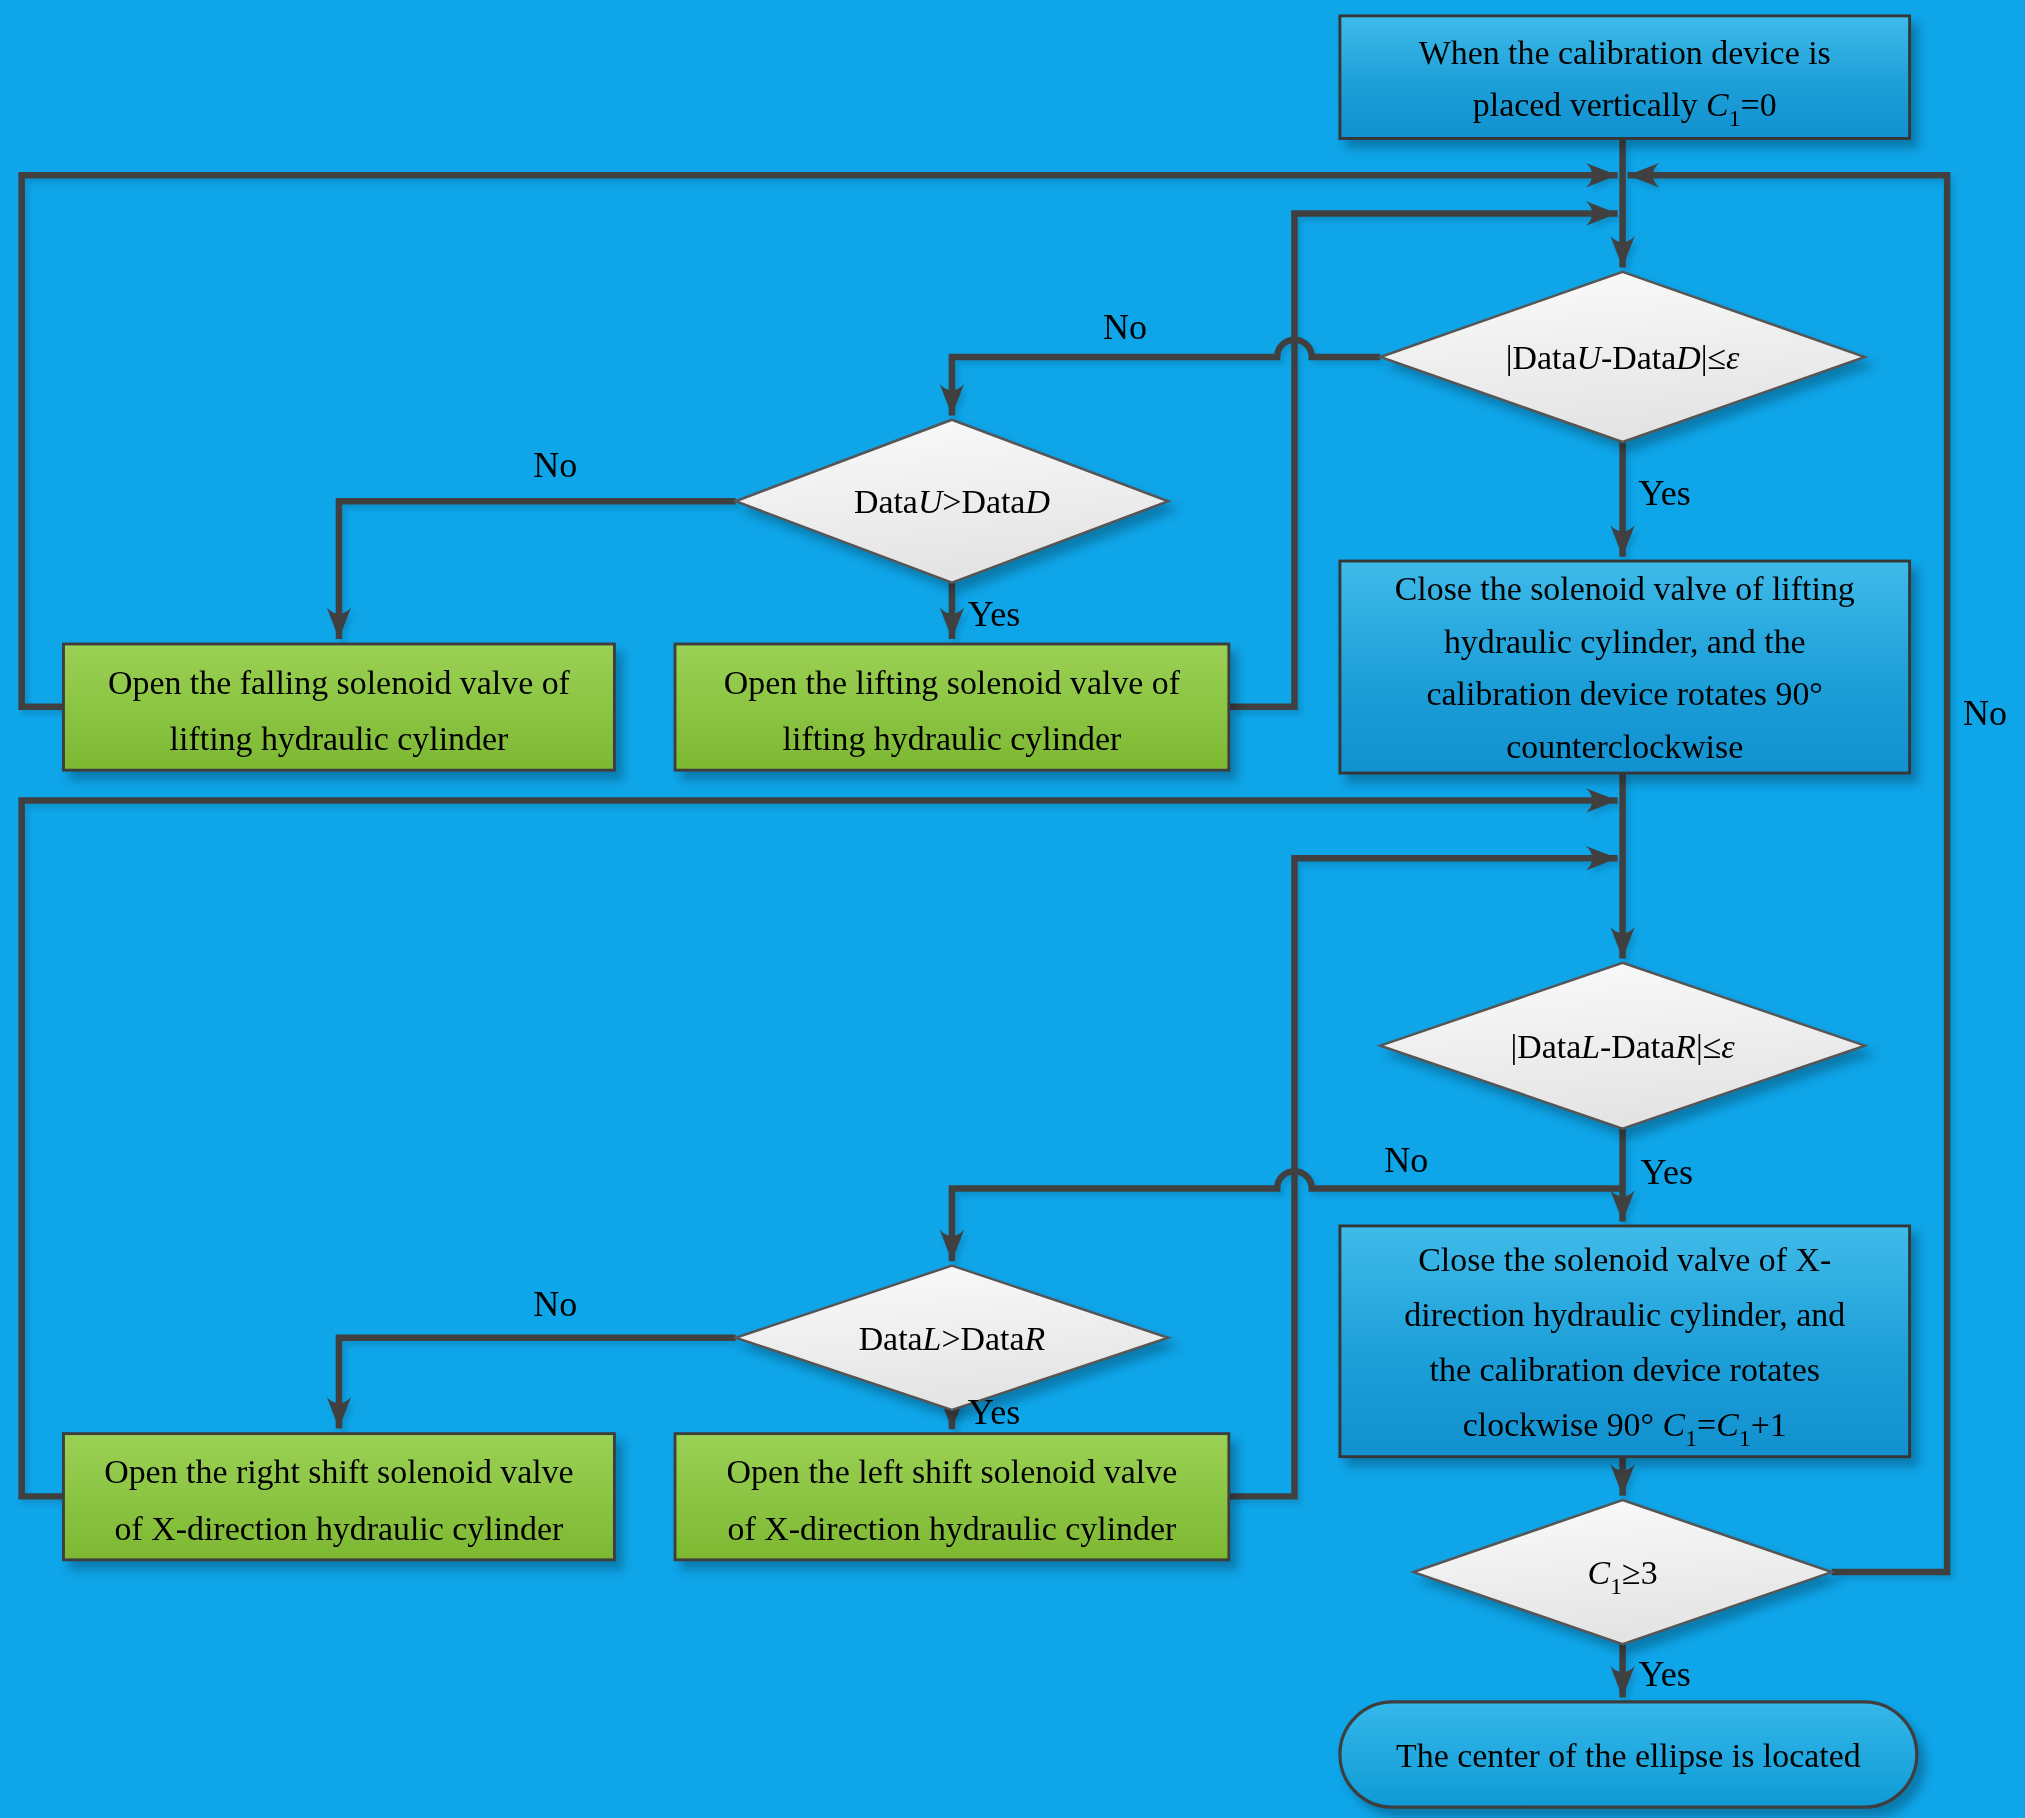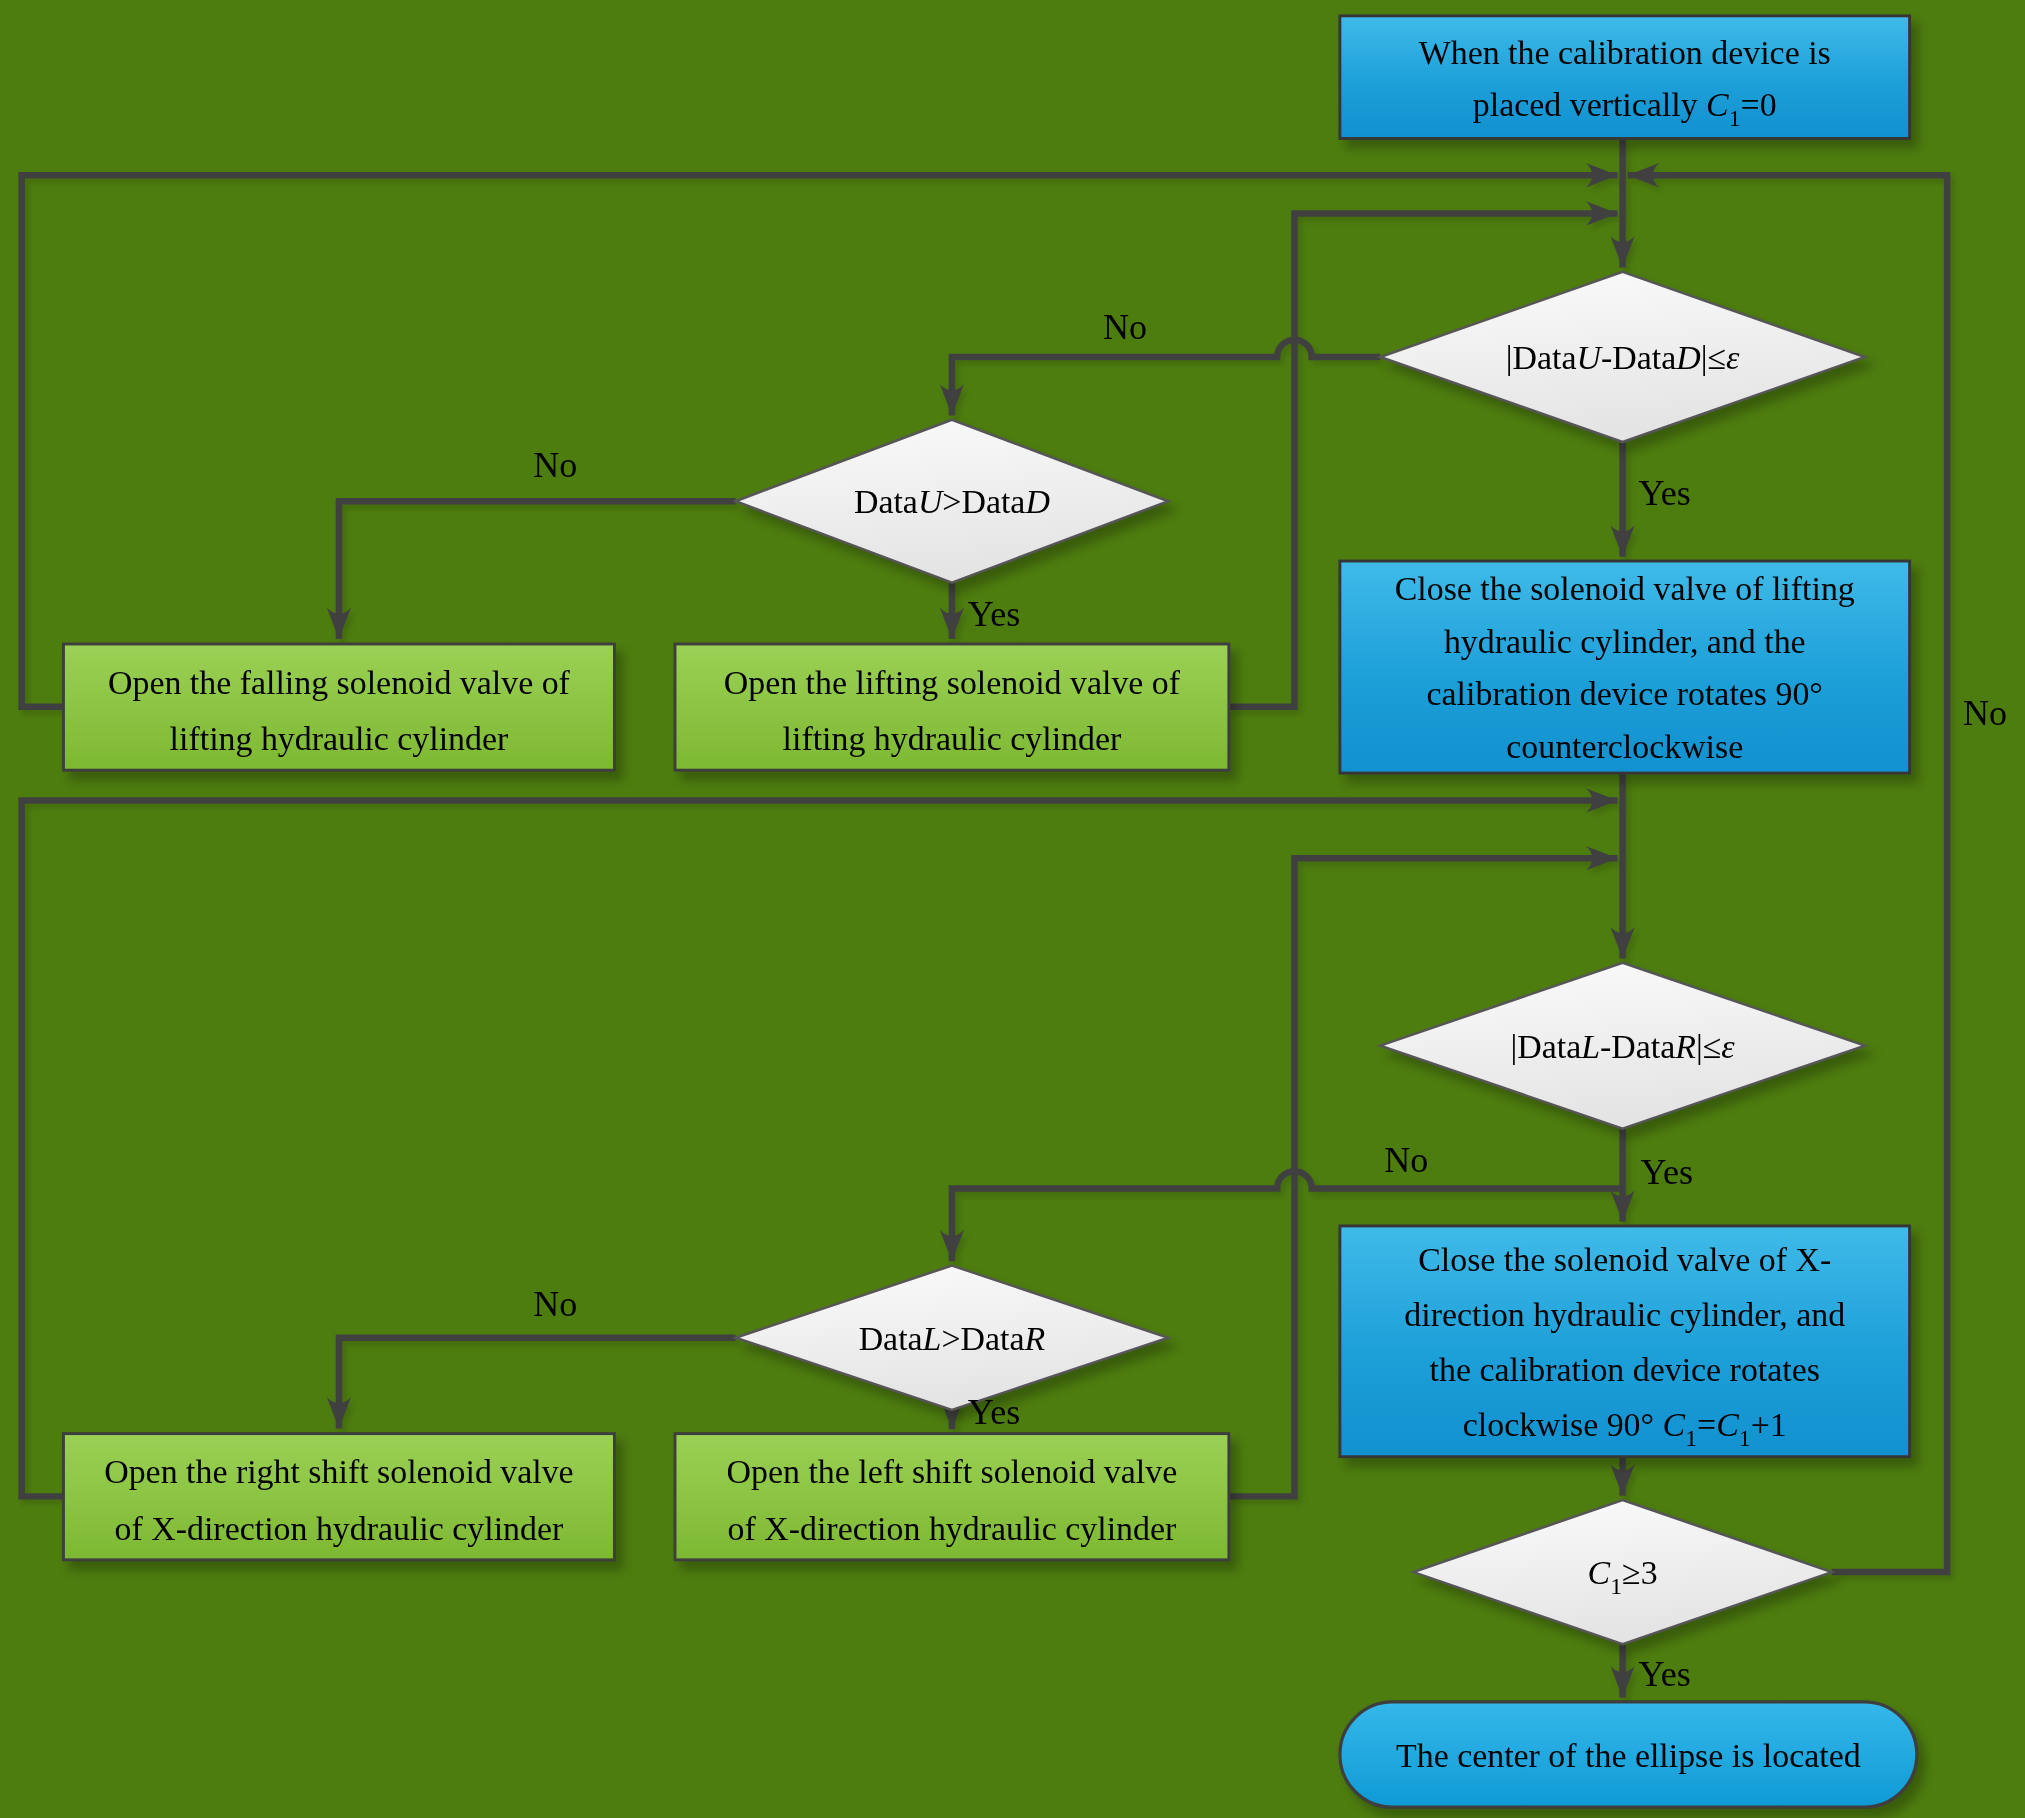--- a/index.html
+++ b/index.html
@@ -1,16 +1,16 @@
 <!DOCTYPE html>
 <html style="font-size:11.5px"><head>
 <meta charset="utf-8">
 <style>
   html,body{margin:0;padding:0;background:#ffffff;}
-  .stage{position:relative;width:2025px;height:1818px;background:#4d7c0f;text-align:center;}
+  .stage{position:relative;width:2025px;height:1818px;background:#0ea5e9;text-align:center;}
   svg{position:absolute;inset:0;}
   text{font-family:"Liberation Serif","DejaVu Serif",serif;fill:#000000;}
   .nodetext{font-size:47px;}
   .lbl{font-size:50px;}
   .edge{stroke:#404040;stroke-width:9;fill:none;}
   .blue{fill:url(#gradBlue);stroke:#363636;stroke-width:4;}
   .green{fill:url(#gradGreen);stroke:#3e3e3e;stroke-width:4;}
   .diamond{fill:url(#gradDiamond);stroke:#565656;stroke-width:3.5;}
   .pill{fill:url(#gradPill);stroke:#3e3e3e;stroke-width:4.5;}
   .shadow{filter:drop-shadow(10px 12px 7px rgba(0,0,0,0.25));}

